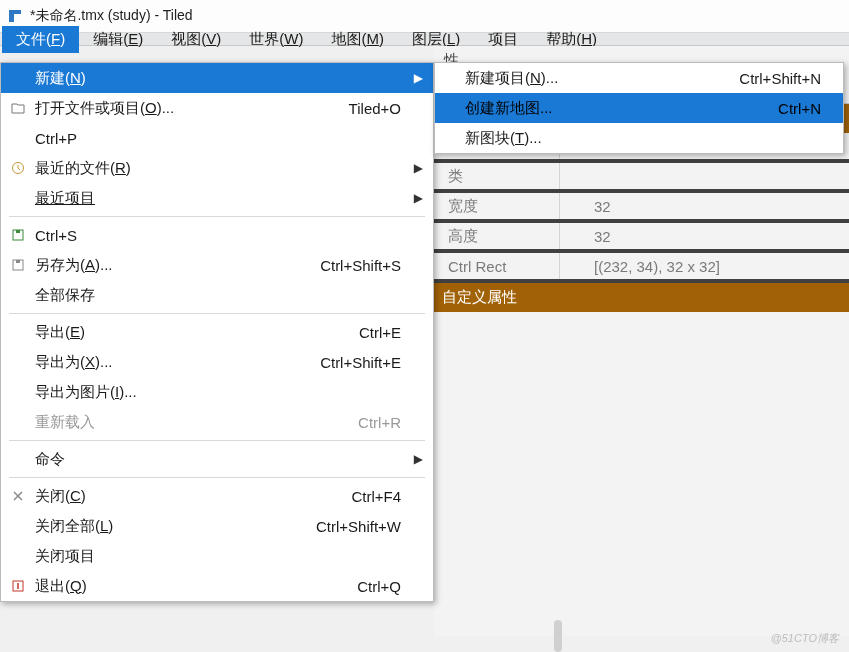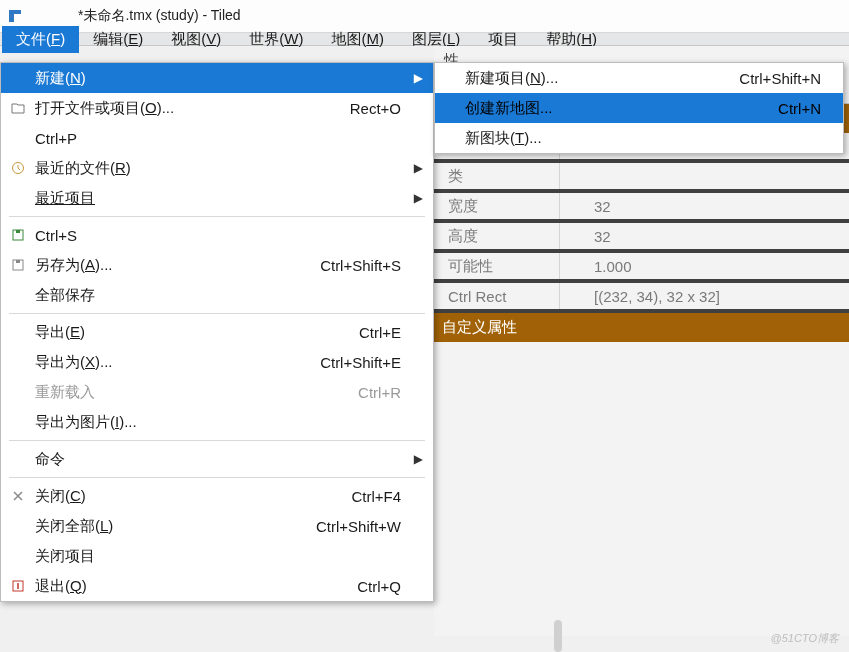--- a/index.html
+++ b/index.html
@@ -1,17 +1,17 @@
 <!DOCTYPE html>
 <html><head>
 <meta charset="utf-8">
 <style>
   * { box-sizing: border-box; margin: 0; padding: 0; font-family: "Microsoft YaHei", "Segoe UI", sans-serif; }
   body { width: 849px; height: 652px; background: #f0f0f0; font-size: 15px; color: #1a1a1a; overflow: hidden; position: relative; }
-  .titlebar { height: 32px; display: flex; align-items: center; padding: 0 6px; background: #fdfdfd; gap: 48px; }
+  .titlebar { height: 32px; display: flex; align-items: center; padding: 0 6px; background: #fdfdfd; }
   .titlebar .appicon { width: 18px; height: 18px; margin-right: 6px; display:flex; align-items:center; justify-content:center; }
   .titlebar .title { font-size: 14px; color: #222; }
   .menubar { height: 14px; background: #e5e6e7; display: flex; align-items: center; padding: 0 2px; border-top:1px solid #d8d8d8; border-bottom:1px solid #c8c8c8; }
   .menubar .menu { padding: 4px 14px; font-size: 15px; cursor: default; }
   .menubar .menu.active { background: #1a79d4; color: #fff; }
   .u { text-decoration: underline; }
   .app-body { position: relative; height: calc(652px - 62px); }
   .right-panel { position: absolute; left: 434px; top: 0; right: 0; bottom: 0; background: #f3f3f3; }
   .prop-head-row { height: 29px; display:flex; align-items:center; color:#444; font-size:15px; }
   .prop-head-row .cell1 { width: 126px; padding-left: 10px; }
@@ -86,44 +86,40 @@
       </div>
     <div class="prop-row">
         <div class="cell1">宽度</div>
         <div class="cell2">32</div>
       </div>
     <div class="prop-row">
         <div class="cell1">高度</div>
         <div class="cell2">32</div>
       </div>
     <div class="prop-row">
-        <div class="cell1">可能性</div>
-        <div class="cell2">1.000</div>
-      </div>
-    <div class="prop-row">
         <div class="cell1">Ctrl Rect</div>
         <div class="cell2">[(232, 34), 32 x 32]</div>
       </div>
     <div class="section-bar">自定义属性</div>
   </div>
 </div>
 
 <div class="dropdown">
   <div class="item hl">
     <span class="label"><span>新建(</span><span class="u">N</span><span>)</span></span>
     <span class="arrow">▶</span>
   </div>
   <div class="item">
     <span class="ico">
         <svg width="14" height="14" viewBox="0 0 14 14">
           <path d="M1 3h5l1 1h6v8H1z" fill="none" stroke="#777" stroke-width="1"></path>
         </svg>
       </span>
     <span class="label"><span>打开文件或项目(</span><span class="u">O</span><span>)...</span></span>
-    <span class="shortcut">Rect+O</span>
+    <span class="shortcut">Tiled+O</span>
   </div>
   <div class="item">
     <span class="shortcut">Ctrl+P</span>
   </div>
   <div class="item">
     <span class="ico">
         <svg width="14" height="14" viewBox="0 0 14 14">
           <circle cx="7" cy="7" r="5.5" fill="none" stroke="#c49a3a" stroke-width="1"></circle>
           <path d="M7 4v3l2 2" fill="none" stroke="#c49a3a" stroke-width="1"></path>
         </svg>
@@ -159,28 +155,28 @@
     <span class="label">全部保存</span>
   </div>
   <div class="sep"></div>
   <div class="item">
     <span class="label"><span>导出(</span><span class="u">E</span><span>)</span></span>
     <span class="shortcut">Ctrl+E</span>
   </div>
   <div class="item">
     <span class="label"><span>导出为(</span><span class="u">X</span><span>)...</span></span>
     <span class="shortcut">Ctrl+Shift+E</span>
+  </div>
+  <div class="item">
+    <span class="label"><span>导出为图片(</span><span class="u">I</span><span>)...</span></span>
   </div>
   <div class="item disabled">
     <span class="label">重新载入</span>
     <span class="shortcut">Ctrl+R</span>
   </div>
-  <div class="item">
-    <span class="label"><span>导出为图片(</span><span class="u">I</span><span>)...</span></span>
-  </div>
   <div class="sep"></div>
   <div class="item">
     <span class="label">命令</span>
     <span class="arrow">▶</span>
   </div>
   <div class="sep"></div>
   <div class="item">
     <span class="ico">
         <svg width="12" height="12" viewBox="0 0 12 12">
           <path d="M2 2l8 8M10 2l-8 8" stroke="#888" stroke-width="1.5"></path>

